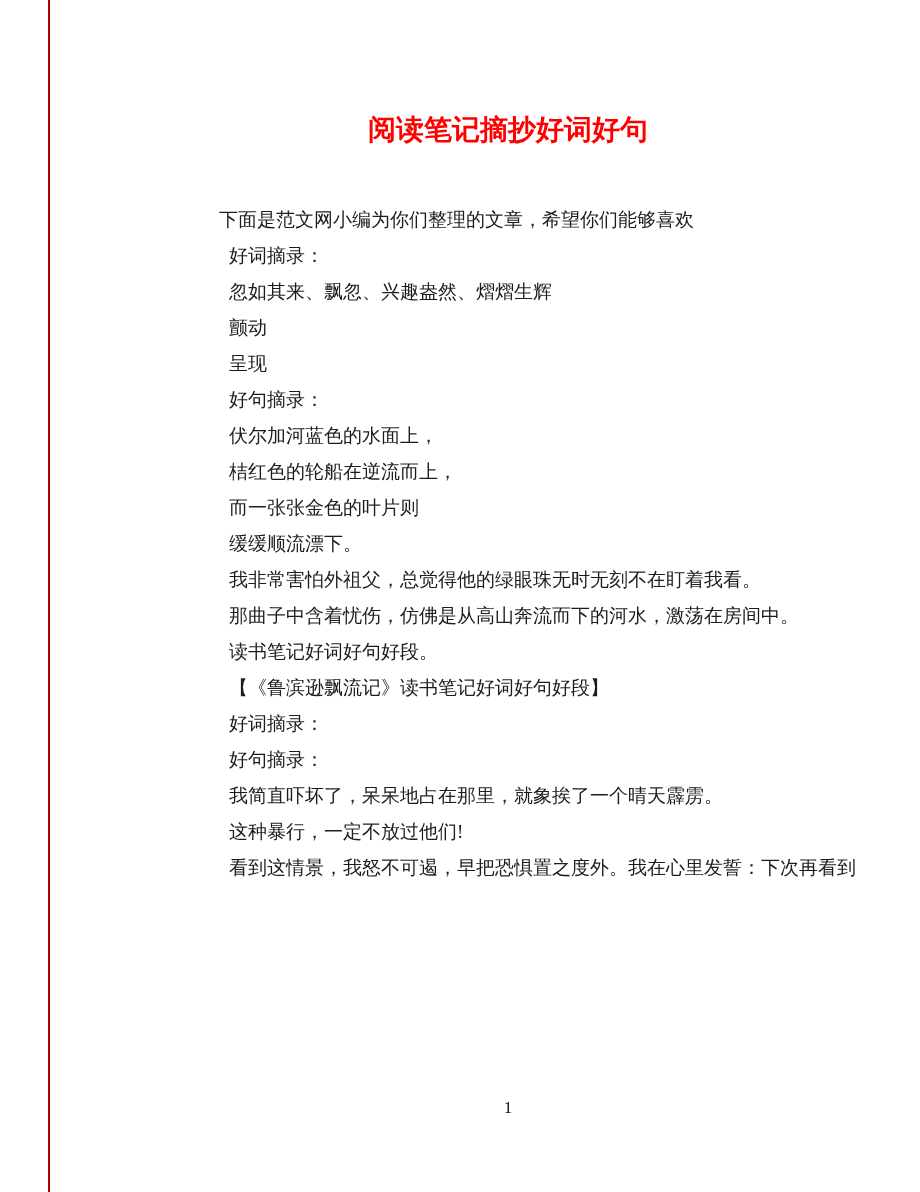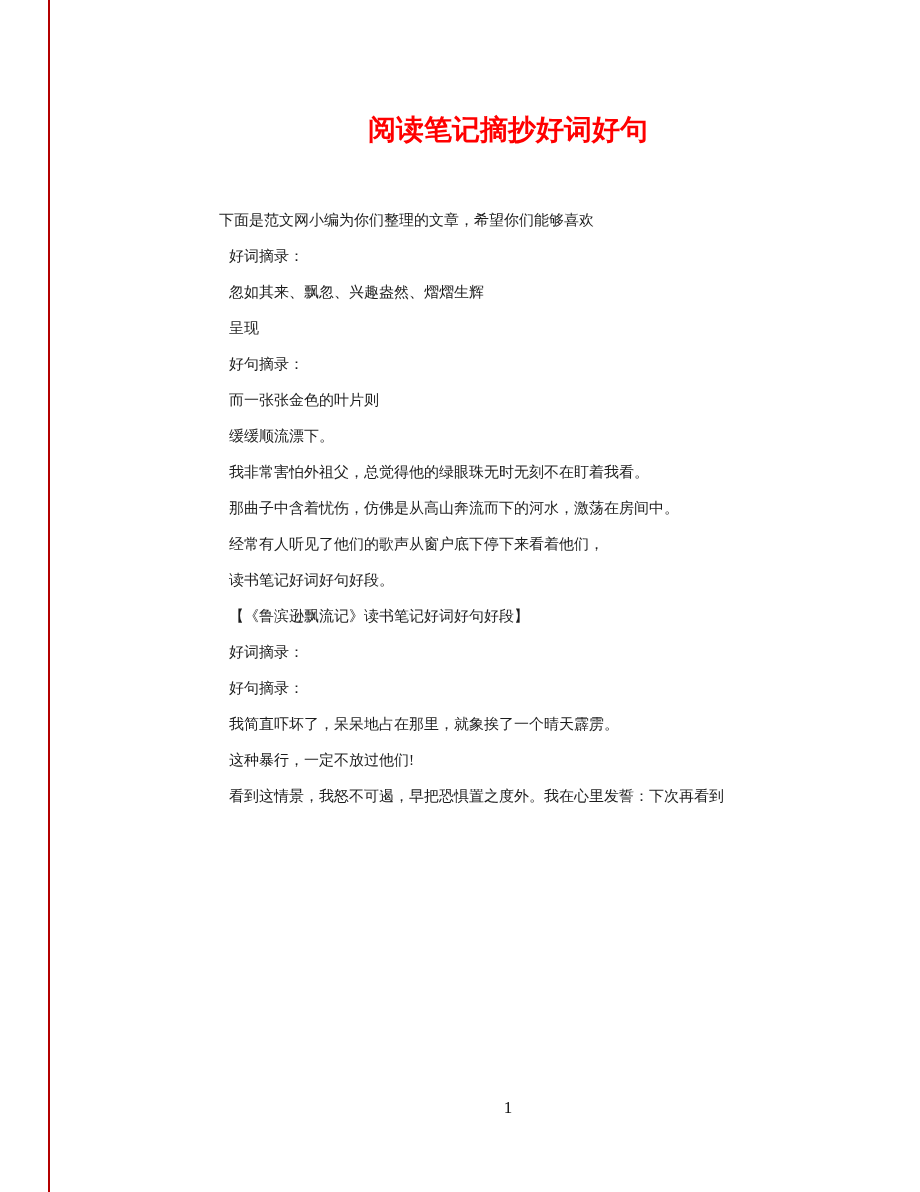--- a/index.html
+++ b/index.html
@@ -41,21 +41,21 @@
     position: absolute;
     top: 202px;
     left: 0;
     width: 100%;
   }
   .doc-line {
     height: 36px;
     line-height: 36px;
     margin-left: 181px;
     margin-right: 60px;
-    font-size: 15px;
+    font-size: 19px;
     white-space: nowrap;
     overflow: hidden;
   }
   .doc-line--first {
     margin-left: 171px;
   }
   .page-footer {
     position: absolute;
     top: 1098px;
     left: 0;
@@ -72,27 +72,29 @@
 <div class="page">
   <div class="edge-line edge-left" style="background: rgb(180, 0, 0);"></div>
   <div class="edge-line edge-right" style="background: rgb(180, 0, 0);"></div>
 
   <h1 class="doc-title" style="color: rgb(255, 0, 0);">阅读笔记摘抄好词好句</h1>
 
   <div class="doc-body" id="doc-body">
       <div class="doc-line doc-line--first">下面是范文网小编为你们整理的文章，希望你们能够喜欢</div>
       <div class="doc-line">好词摘录：</div>
       <div class="doc-line">忽如其来、飘忽、兴趣盎然、熠熠生辉</div>
+      <div class="doc-line">颤动</div>
       <div class="doc-line">呈现</div>
       <div class="doc-line">好句摘录：</div>
+      <div class="doc-line">伏尔加河蓝色的水面上，</div>
+      <div class="doc-line">桔红色的轮船在逆流而上，</div>
       <div class="doc-line">而一张张金色的叶片则</div>
       <div class="doc-line">缓缓顺流漂下。</div>
       <div class="doc-line">我非常害怕外祖父，总觉得他的绿眼珠无时无刻不在盯着我看。</div>
       <div class="doc-line">那曲子中含着忧伤，仿佛是从高山奔流而下的河水，激荡在房间中。</div>
-      <div class="doc-line">经常有人听见了他们的歌声从窗户底下停下来看着他们，</div>
       <div class="doc-line">读书笔记好词好句好段。</div>
       <div class="doc-line">【《鲁滨逊飘流记》读书笔记好词好句好段】</div>
       <div class="doc-line">好词摘录：</div>
       <div class="doc-line">好句摘录：</div>
       <div class="doc-line">我简直吓坏了，呆呆地占在那里，就象挨了一个晴天霹雳。</div>
       <div class="doc-line">这种暴行，一定不放过他们!</div>
       <div class="doc-line">看到这情景，我怒不可遏，早把恐惧置之度外。我在心里发誓：下次再看到</div>
     </div>
 
   <div class="page-footer">1</div>

